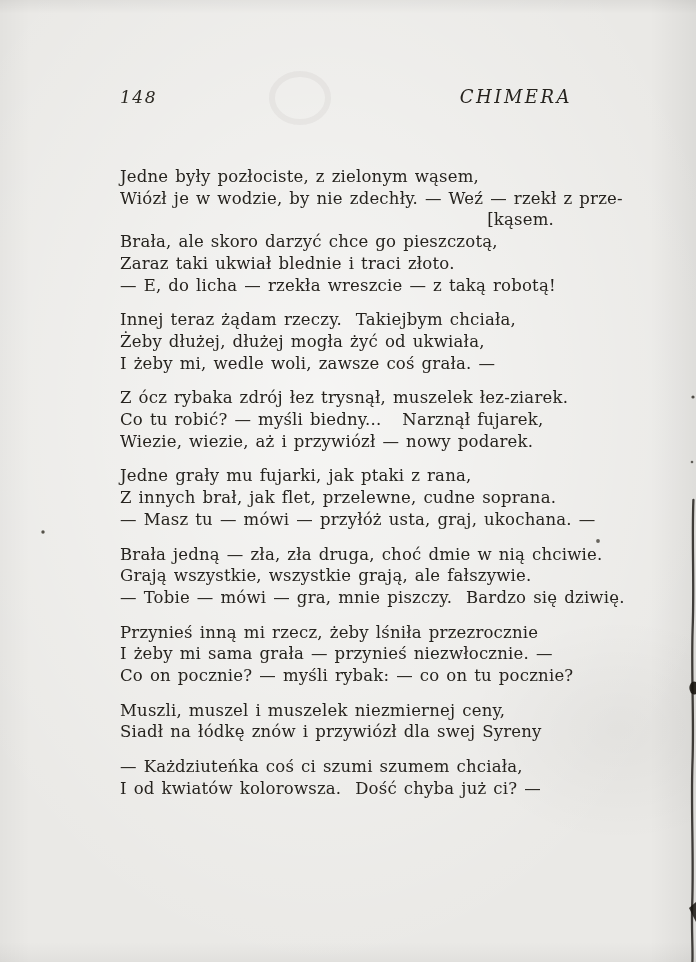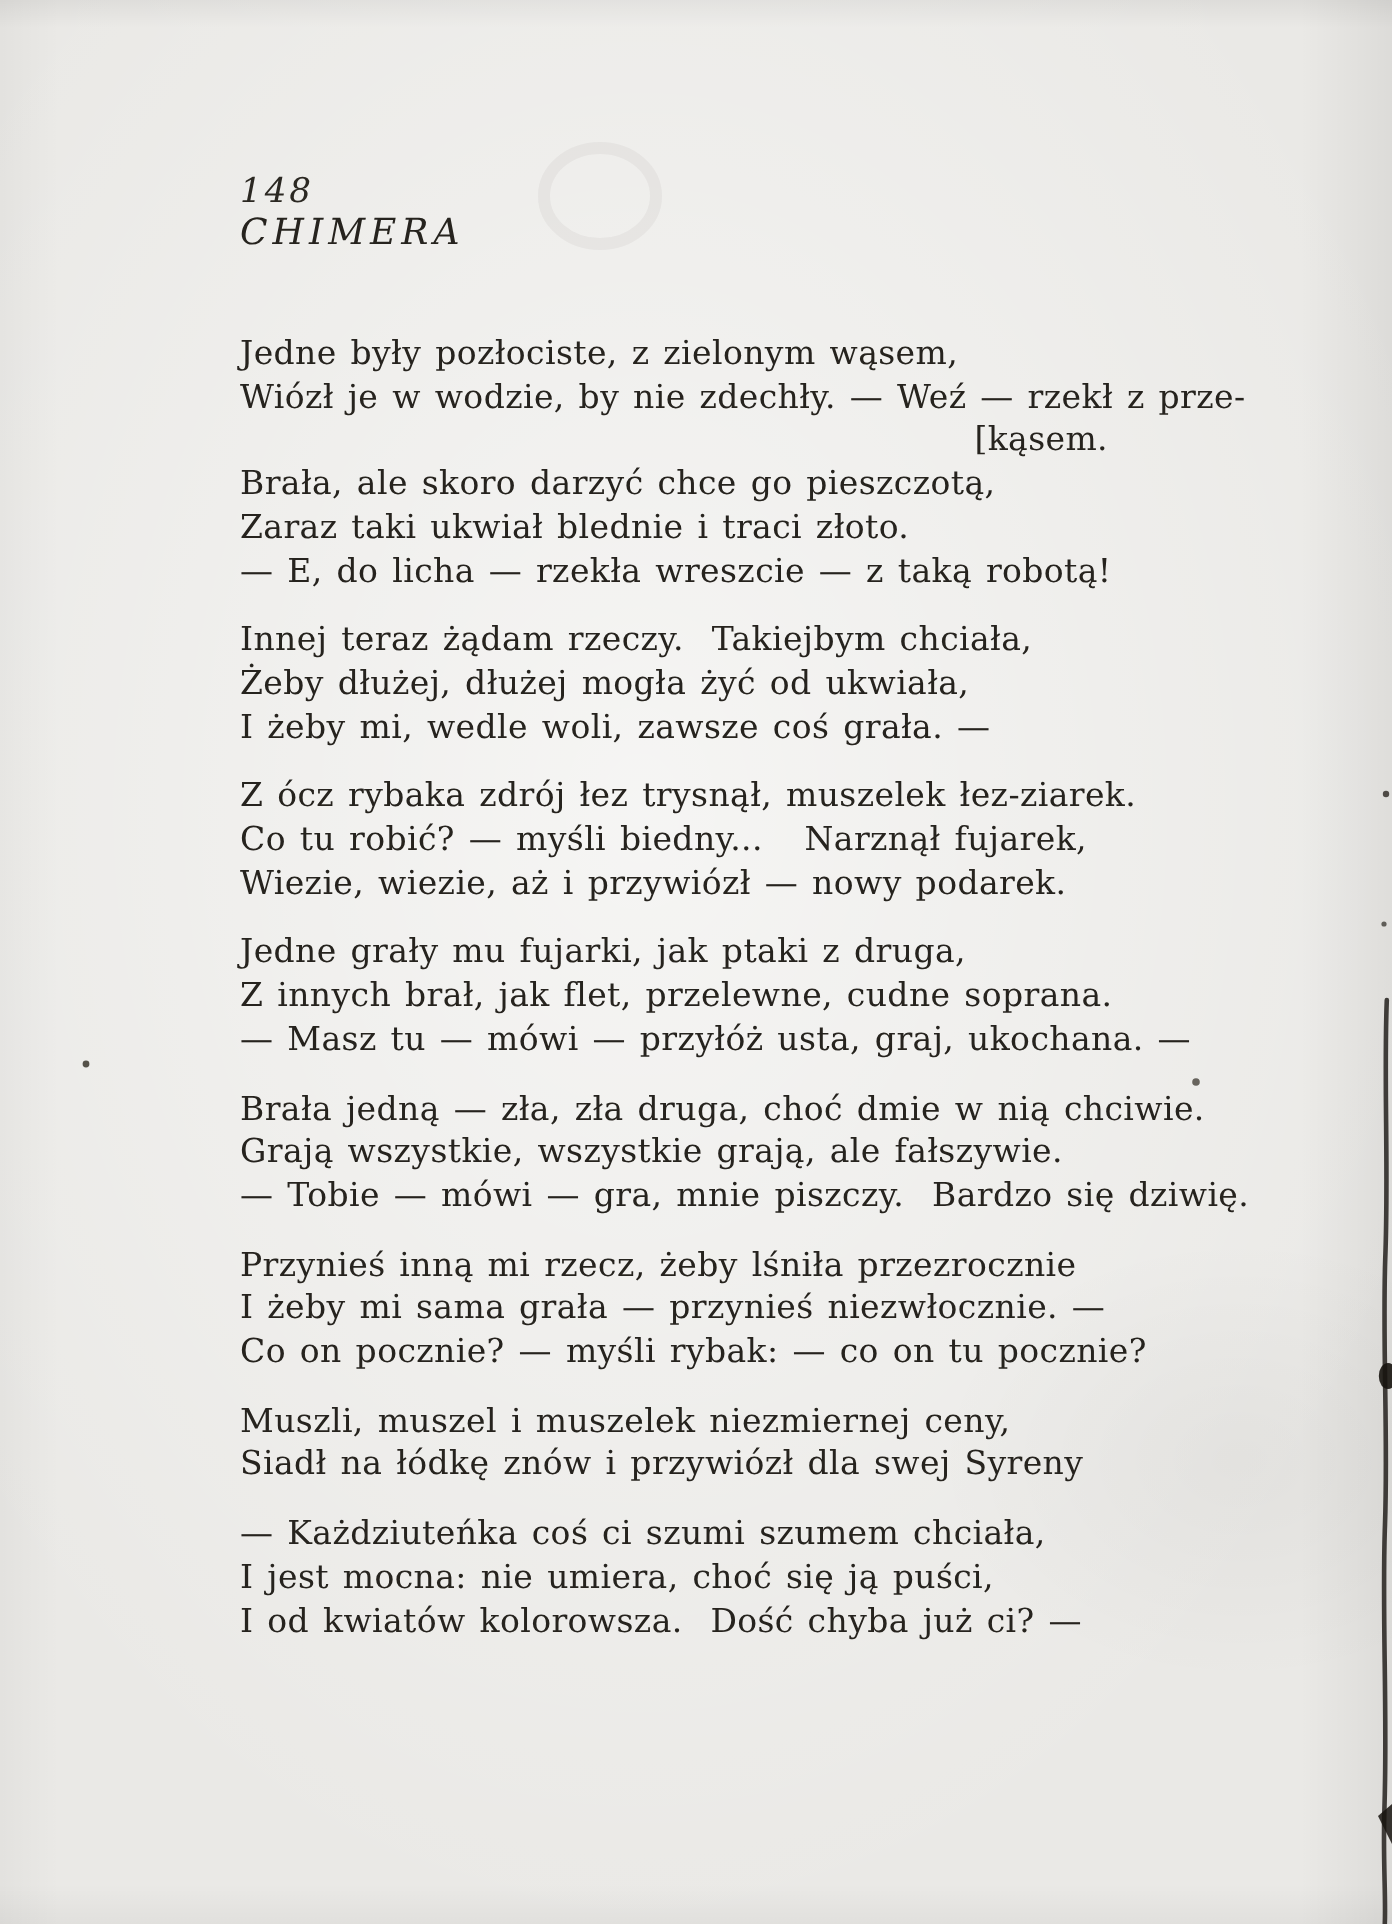--- a/index.html
+++ b/index.html
@@ -24,21 +24,20 @@
     color: #26231e;
   }
   .header-row {
     position: absolute;
     left: 120px;
     top: 86px;
     width: 452px;
     display: flex;
     justify-content: space-between;
     align-items: baseline;
-    flex-direction: column;
   }
   .page-number {
     font-style: italic;
     font-size: 17px;
     letter-spacing: 1.5px;
     color: #2b2822;
   }
   .journal-title {
     font-style: italic;
     font-size: 18px;
@@ -93,41 +92,40 @@
         <div class="line">Innej teraz żądam rzeczy.  Takiejbym chciała,</div>
         <div class="line">Żeby dłużej, dłużej mogła żyć od ukwiała,</div>
         <div class="line">I żeby mi, wedle woli, zawsze coś grała. —</div>
       </div>
       <div class="stanza">
         <div class="line">Z ócz rybaka zdrój łez trysnął, muszelek łez-ziarek.</div>
         <div class="line">Co tu robić? — myśli biedny...   Narznął fujarek,</div>
         <div class="line">Wiezie, wiezie, aż i przywiózł — nowy podarek.</div>
       </div>
       <div class="stanza">
-        <div class="line">Jedne grały mu fujarki, jak ptaki z druga,</div>
+        <div class="line">Jedne grały mu fujarki, jak ptaki z rana,</div>
         <div class="line">Z innych brał, jak flet, przelewne, cudne soprana.</div>
         <div class="line">— Masz tu — mówi — przyłóż usta, graj, ukochana. —</div>
       </div>
       <div class="stanza">
         <div class="line">Brała jedną — zła, zła druga, choć dmie w nią chciwie.</div>
         <div class="line">Grają wszystkie, wszystkie grają, ale fałszywie.</div>
         <div class="line">— Tobie — mówi — gra, mnie piszczy.  Bardzo się dziwię.</div>
       </div>
       <div class="stanza">
         <div class="line">Przynieś inną mi rzecz, żeby lśniła przezrocznie</div>
         <div class="line">I żeby mi sama grała — przynieś niezwłocznie. —</div>
         <div class="line">Co on pocznie? — myśli rybak: — co on tu pocznie?</div>
       </div>
       <div class="stanza">
         <div class="line">Muszli, muszel i muszelek niezmiernej ceny,</div>
         <div class="line">Siadł na łódkę znów i przywiózł dla swej Syreny</div>
       </div>
       <div class="stanza">
         <div class="line">— Każdziuteńka coś ci szumi szumem chciała,</div>
-        <div class="line">I jest mocna: nie umiera, choć się ją puści,</div>
         <div class="line">I od kwiatów kolorowsza.  Dość chyba już ci? —</div>
       </div>
     </div>
 
   <svg class="artifacts" width="696" height="962" viewBox="0 0 696 962">
 
     <ellipse cx="300" cy="98" rx="28" ry="24" fill="none" stroke="rgba(110,105,95,0.07)" stroke-width="6"></ellipse>
 
     <path d="M693.4,500 C691.8,540 694.4,585 692.6,630 C691.2,675 694.2,720 692.4,765 C691.0,810 693.8,855 692.2,905 C691.4,930 693.0,948 692.4,962" fill="none" stroke="#1c1915" stroke-width="2.3" stroke-linecap="round" opacity="0.82"></path>
     <circle cx="693" cy="397" r="1.6" fill="#2a2620" opacity="0.8"></circle>

